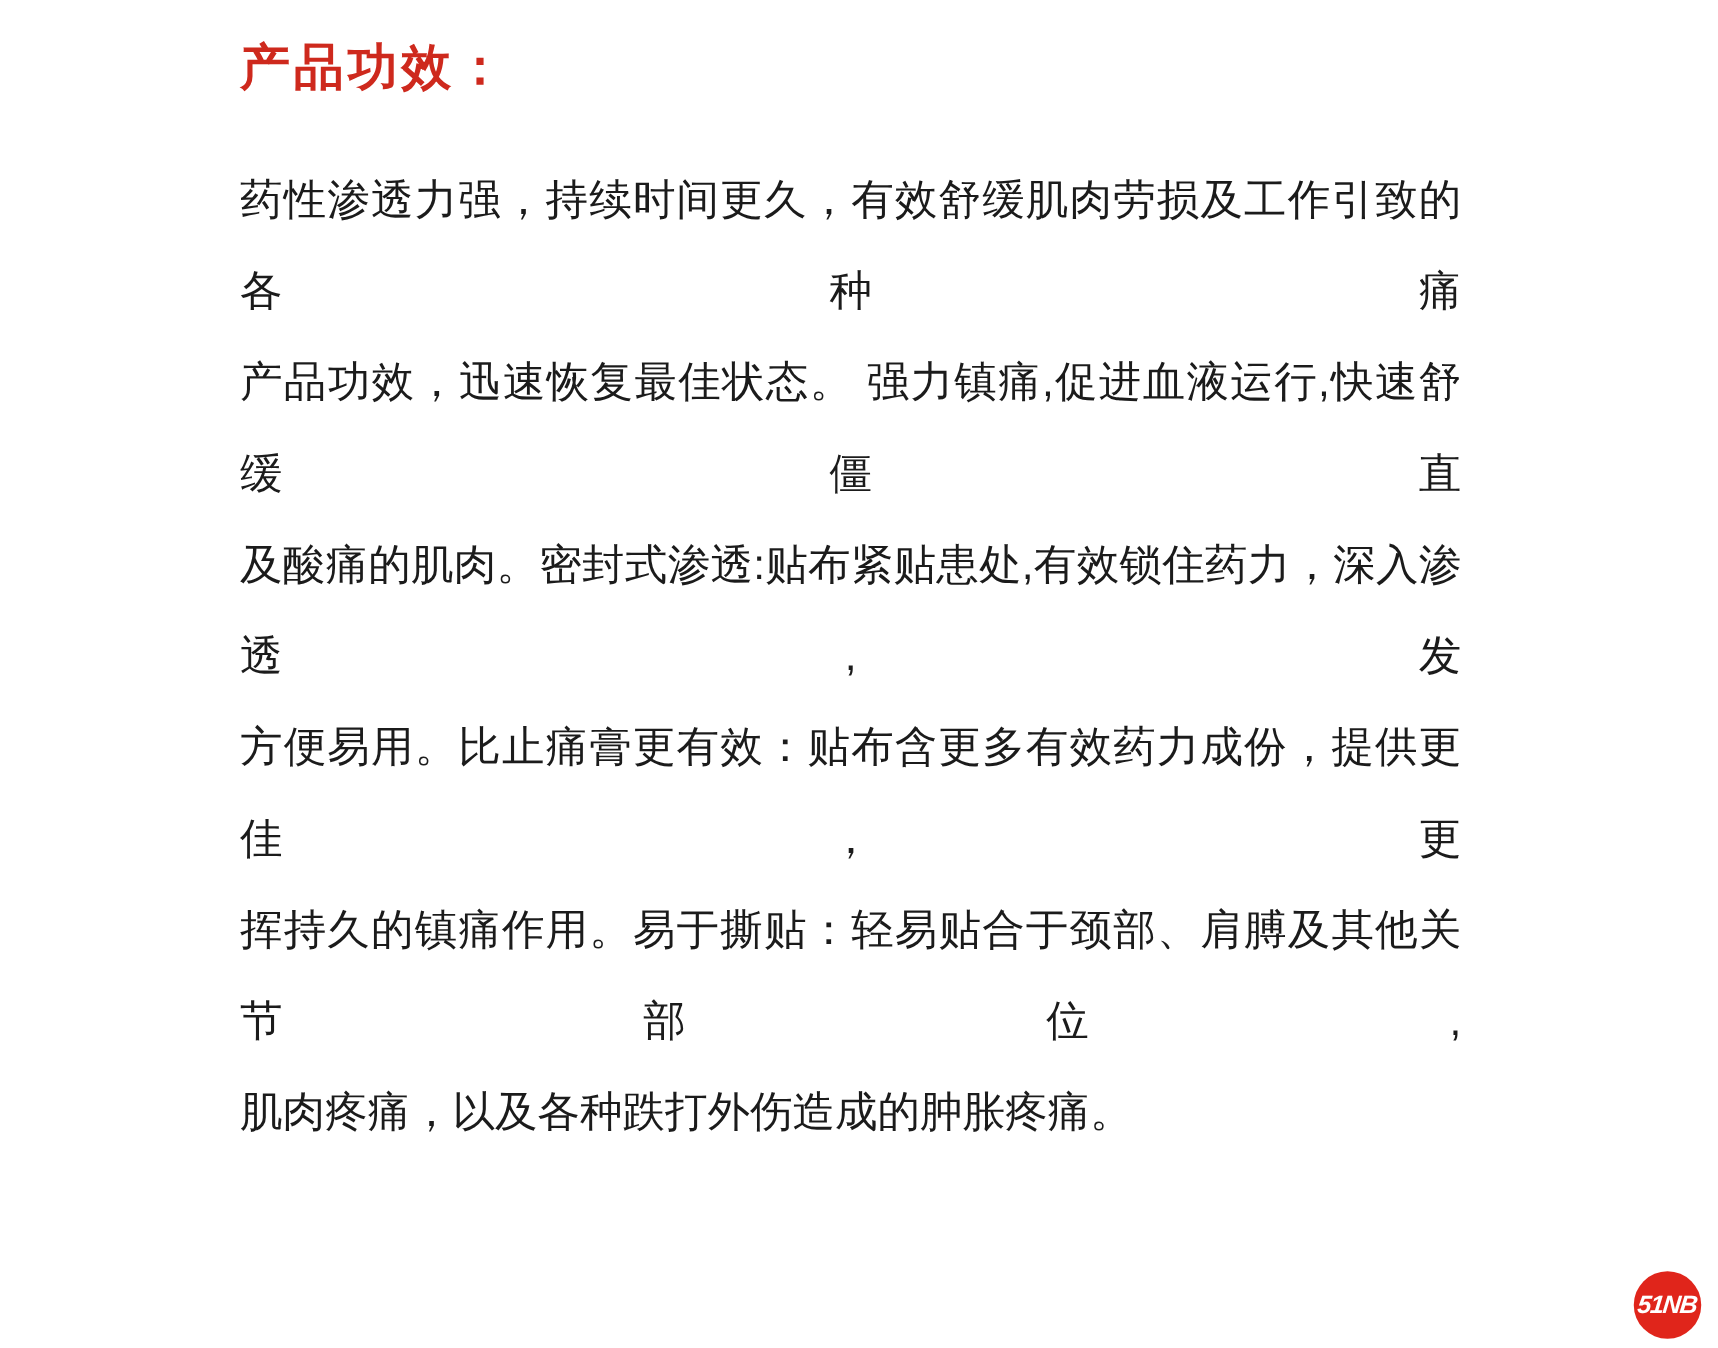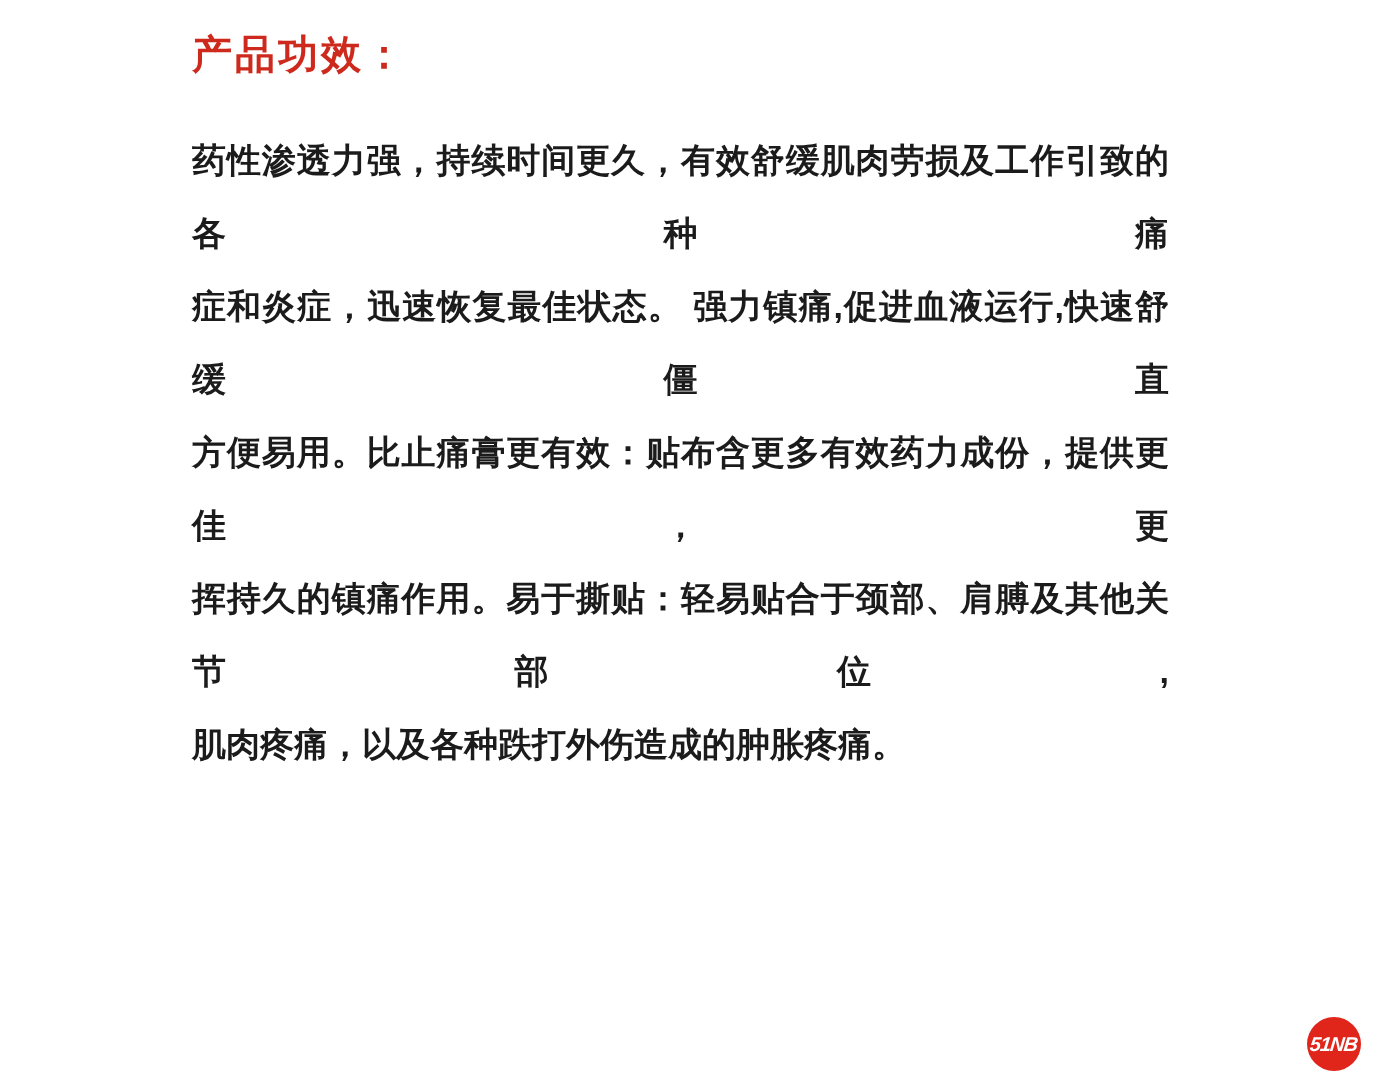--- a/index.html
+++ b/index.html
@@ -21,21 +21,21 @@
   }
   .heading {
     color: #ce291d;
     font-size: 40px;
     font-weight: bold;
     letter-spacing: 3px;
     line-height: 48px;
   }
   .para {
     color: #1b1b1b;
-    font-weight: bold;
+    font-weight: normal;
     font-size: 34px;
   }
   .para .line {
     line-height: 73px;
     text-align: justify;
     text-align-last: justify;
     white-space: normal;
   }
   .para .line.last {
     text-align: right;
@@ -64,21 +64,22 @@
 </head>
 <body>
 
 <div class="page">
   <div class="content">
 
     <div class="heading">产品功效：</div>
 
     <div class="para p1">
       <div class="line">药性渗透力强，持续时间更久，有效舒缓肌肉劳损及工作引致的各种痛</div>
-      <div class="line">症和炎症，迅速恢复最佳状态。 强力镇痛,促进血液运行,快速舒缓僵直</div>
+      <div class="line">产品功效，迅速恢复最佳状态。 强力镇痛,促进血液运行,快速舒缓僵直</div>
+      <div class="line">及酸痛的肌肉。密封式渗透:贴布紧贴患处,有效锁住药力，深入渗透,发</div>
       <div class="line">方便易用。比止痛膏更有效：贴布含更多有效药力成份，提供更佳，更</div>
       <div class="line">挥持久的镇痛作用。易于撕贴：轻易贴合于颈部、肩膊及其他关节部位,</div>
       <div class="line last">肌肉疼痛，以及各种跌打外伤造成的肿胀疼痛。</div>
     </div>
 
   </div>
 
   <div class="watermark">
     <span class="wm-text">51NB</span>
   </div>

